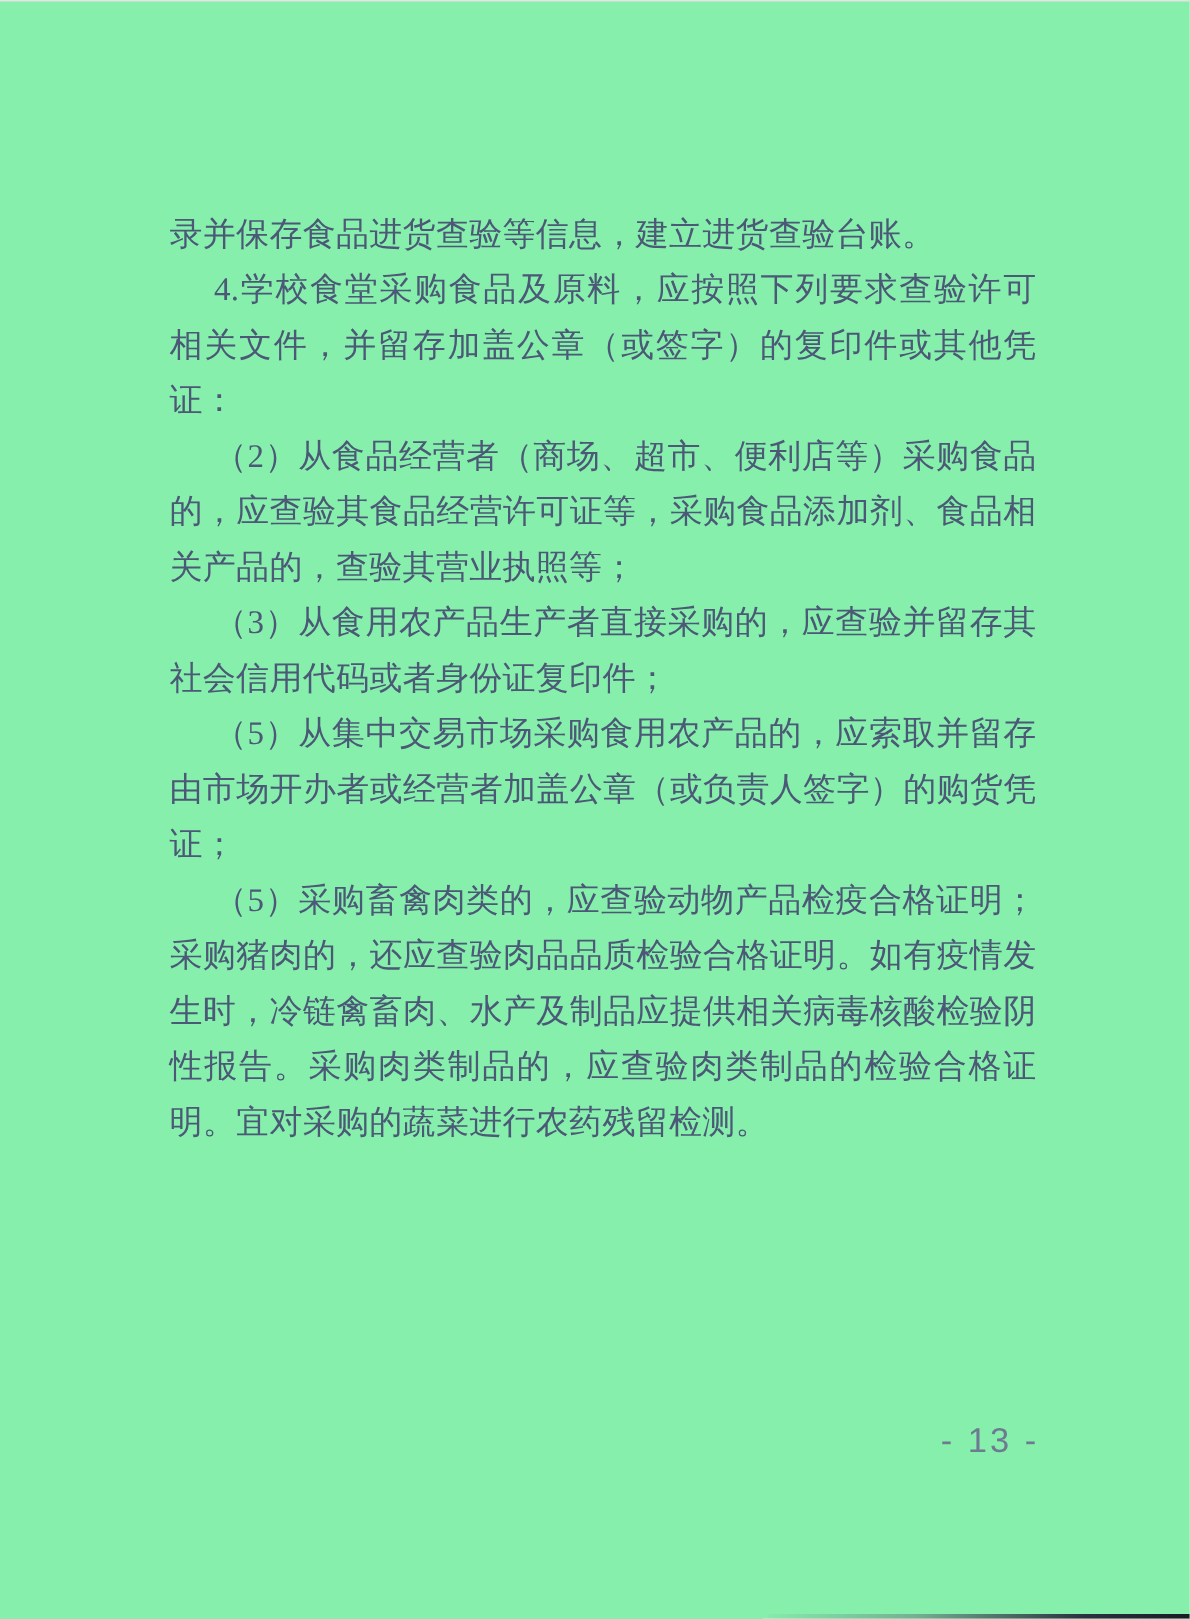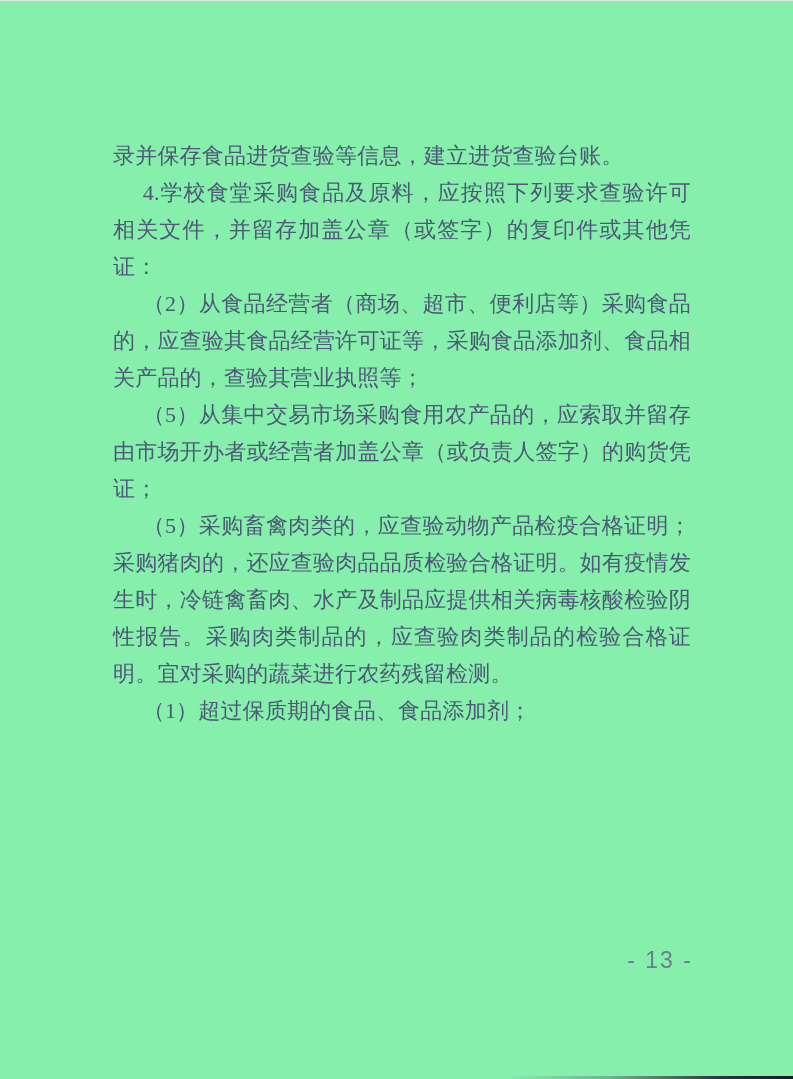--- a/index.html
+++ b/index.html
@@ -75,22 +75,22 @@
 <body>
 
 <div class="scan-page">
 
   <div class="scan-top-edge"></div>
 
   <div class="text-block">
     <p>录并保存食品进货查验等信息，建立进货查验台账。</p>
     <p class="indent">4.学校食堂采购食品及原料，应按照下列要求查验许可相关文件，并留存加盖公章（或签字）的复印件或其他凭证：</p>
     <p class="indent">（2）从食品经营者（商场、超市、便利店等）采购食品的，应查验其食品经营许可证等，采购食品添加剂、食品相关产品的，查验其营业执照等；</p>
+    <p class="indent">（3）从食用农产品生产者直接采购的，应查验并留存其社会信用代码或者身份证复印件；</p>
     <p class="indent">（5）从集中交易市场采购食用农产品的，应索取并留存由市场开办者或经营者加盖公章（或负责人签字）的购货凭证；</p>
     <p class="indent">（5）采购畜禽肉类的，应查验动物产品检疫合格证明；采购猪肉的，还应查验肉品品质检验合格证明。如有疫情发生时，冷链禽畜肉、水产及制品应提供相关病毒核酸检验阴性报告。采购肉类制品的，应查验肉类制品的检验合格证明。宜对采购的蔬菜进行农药残留检测。</p>
-    <p class="indent">（1）超过保质期的食品、食品添加剂；</p>
   </div>
 
   <div class="page-number">- 13 -</div>
 
   <div class="scan-bottom-edge"></div>
 
 </div>
 
 </body></html>

